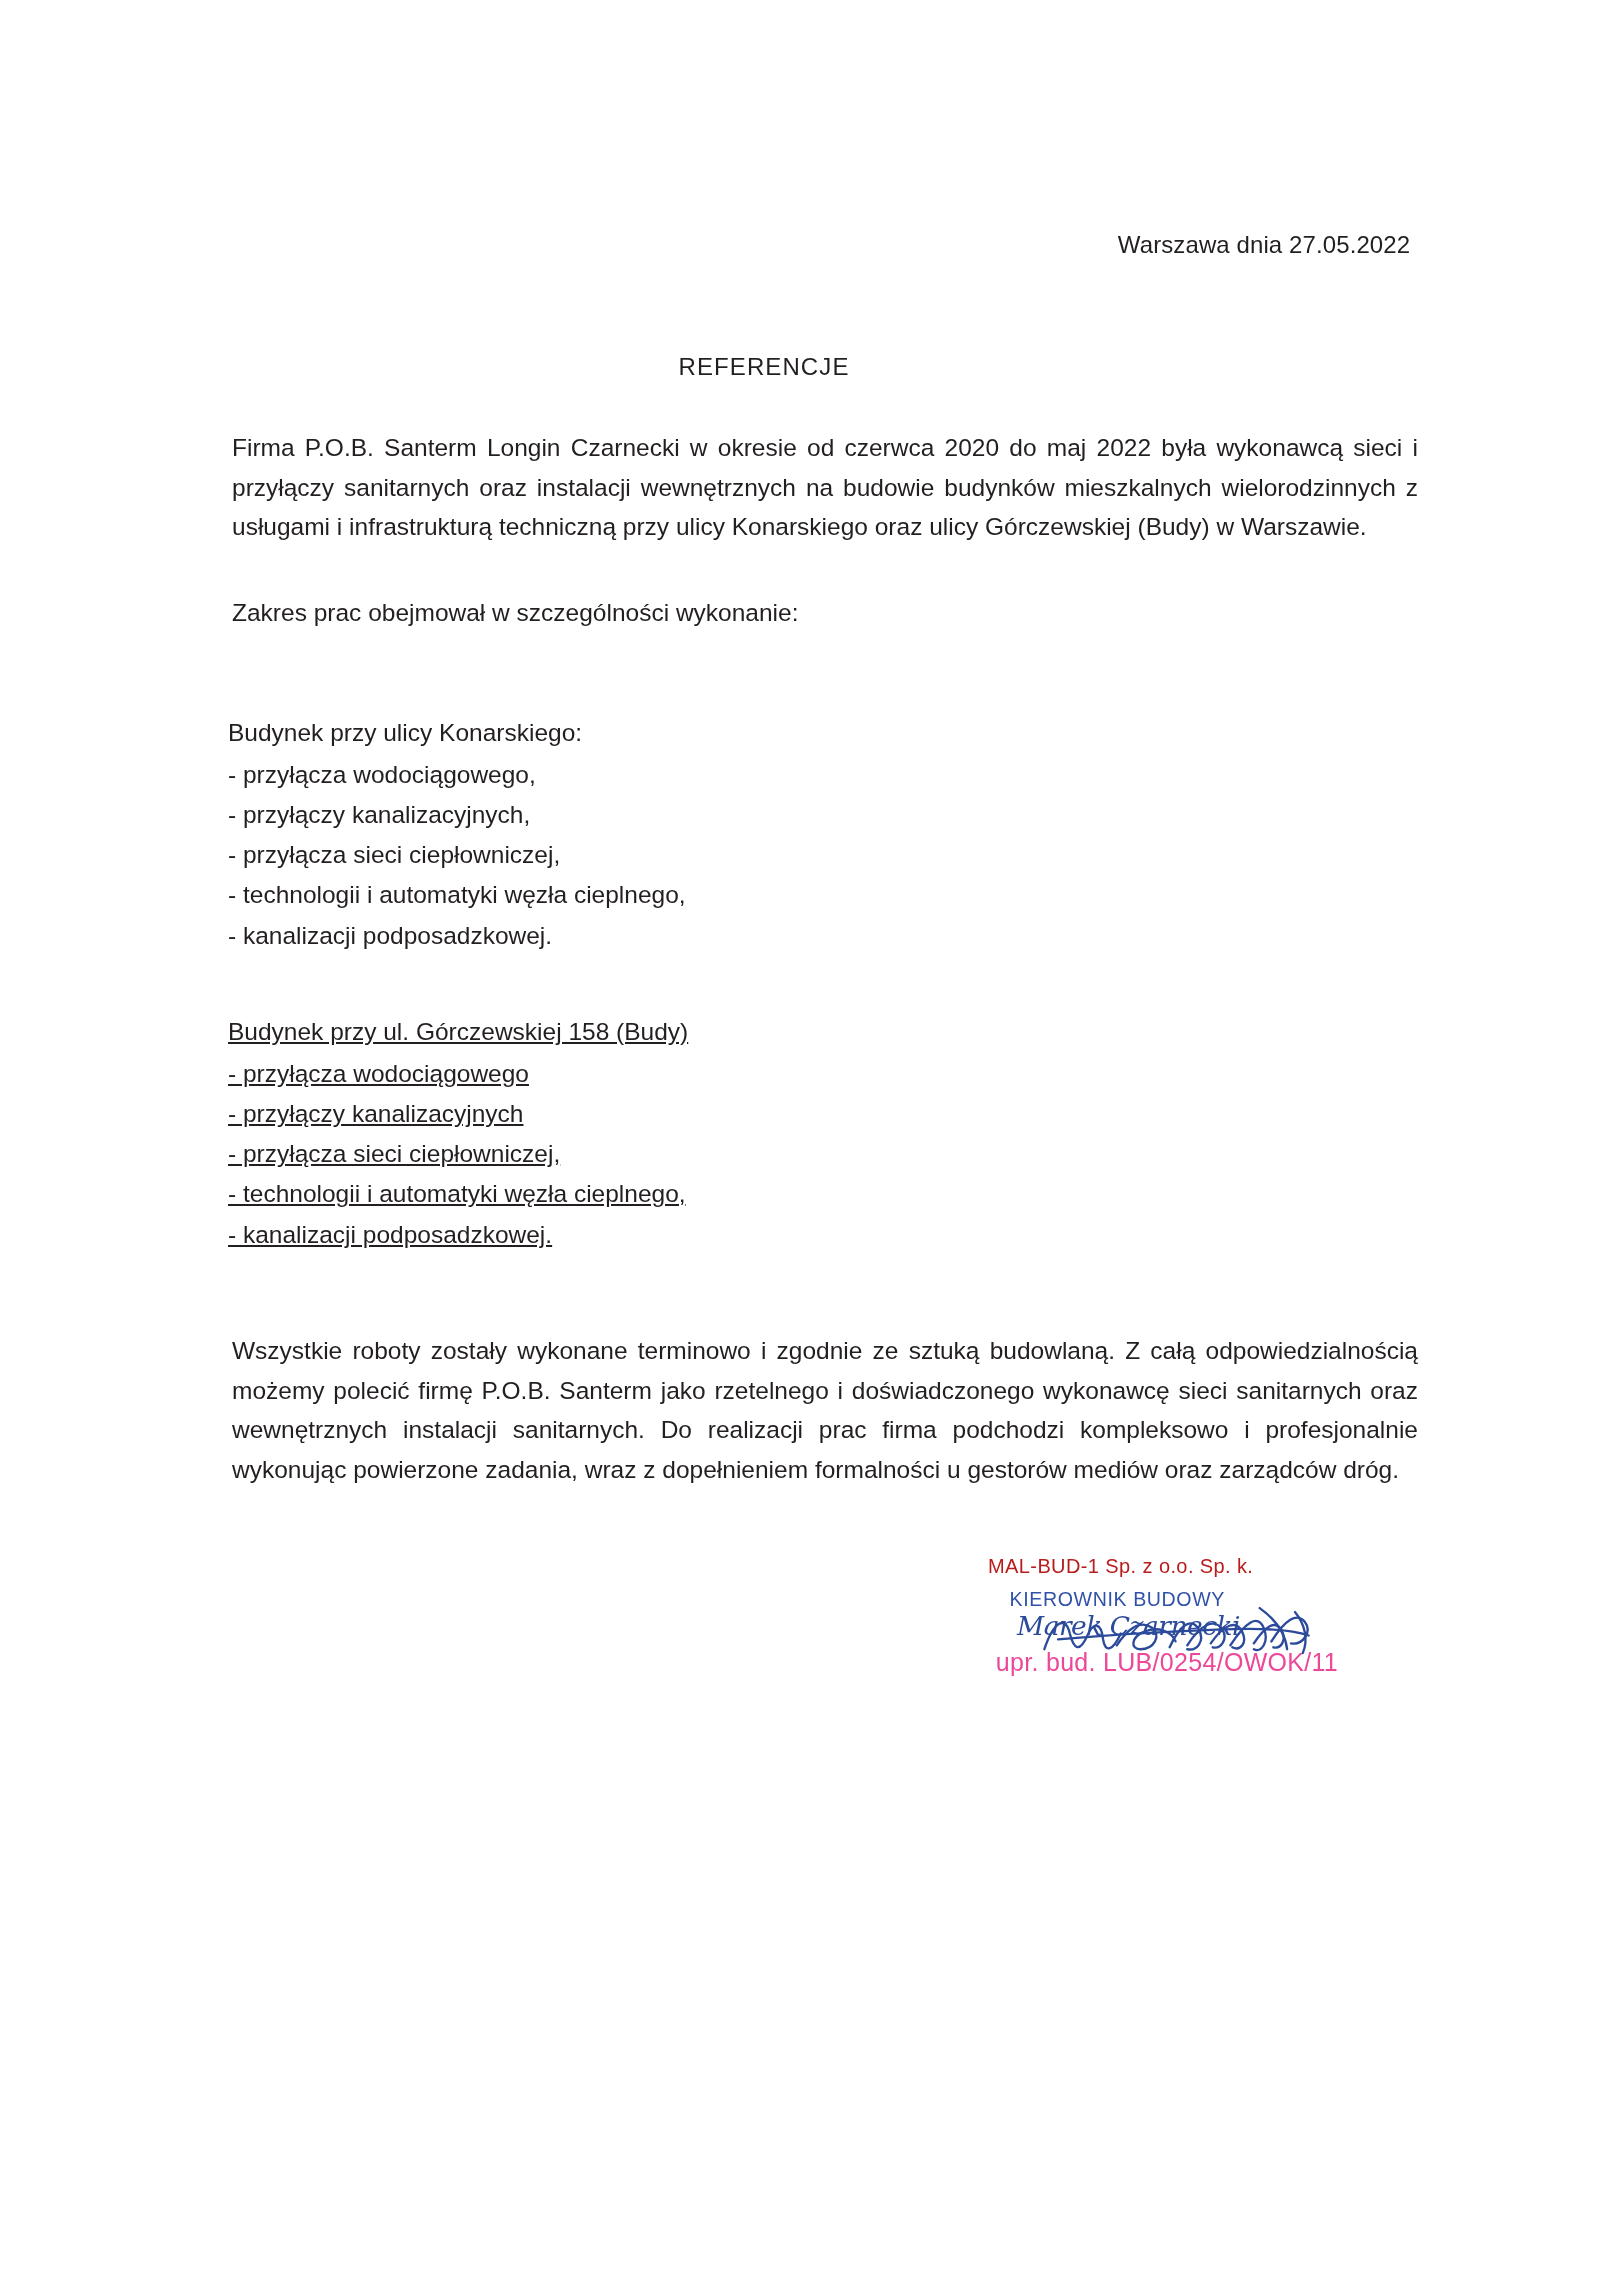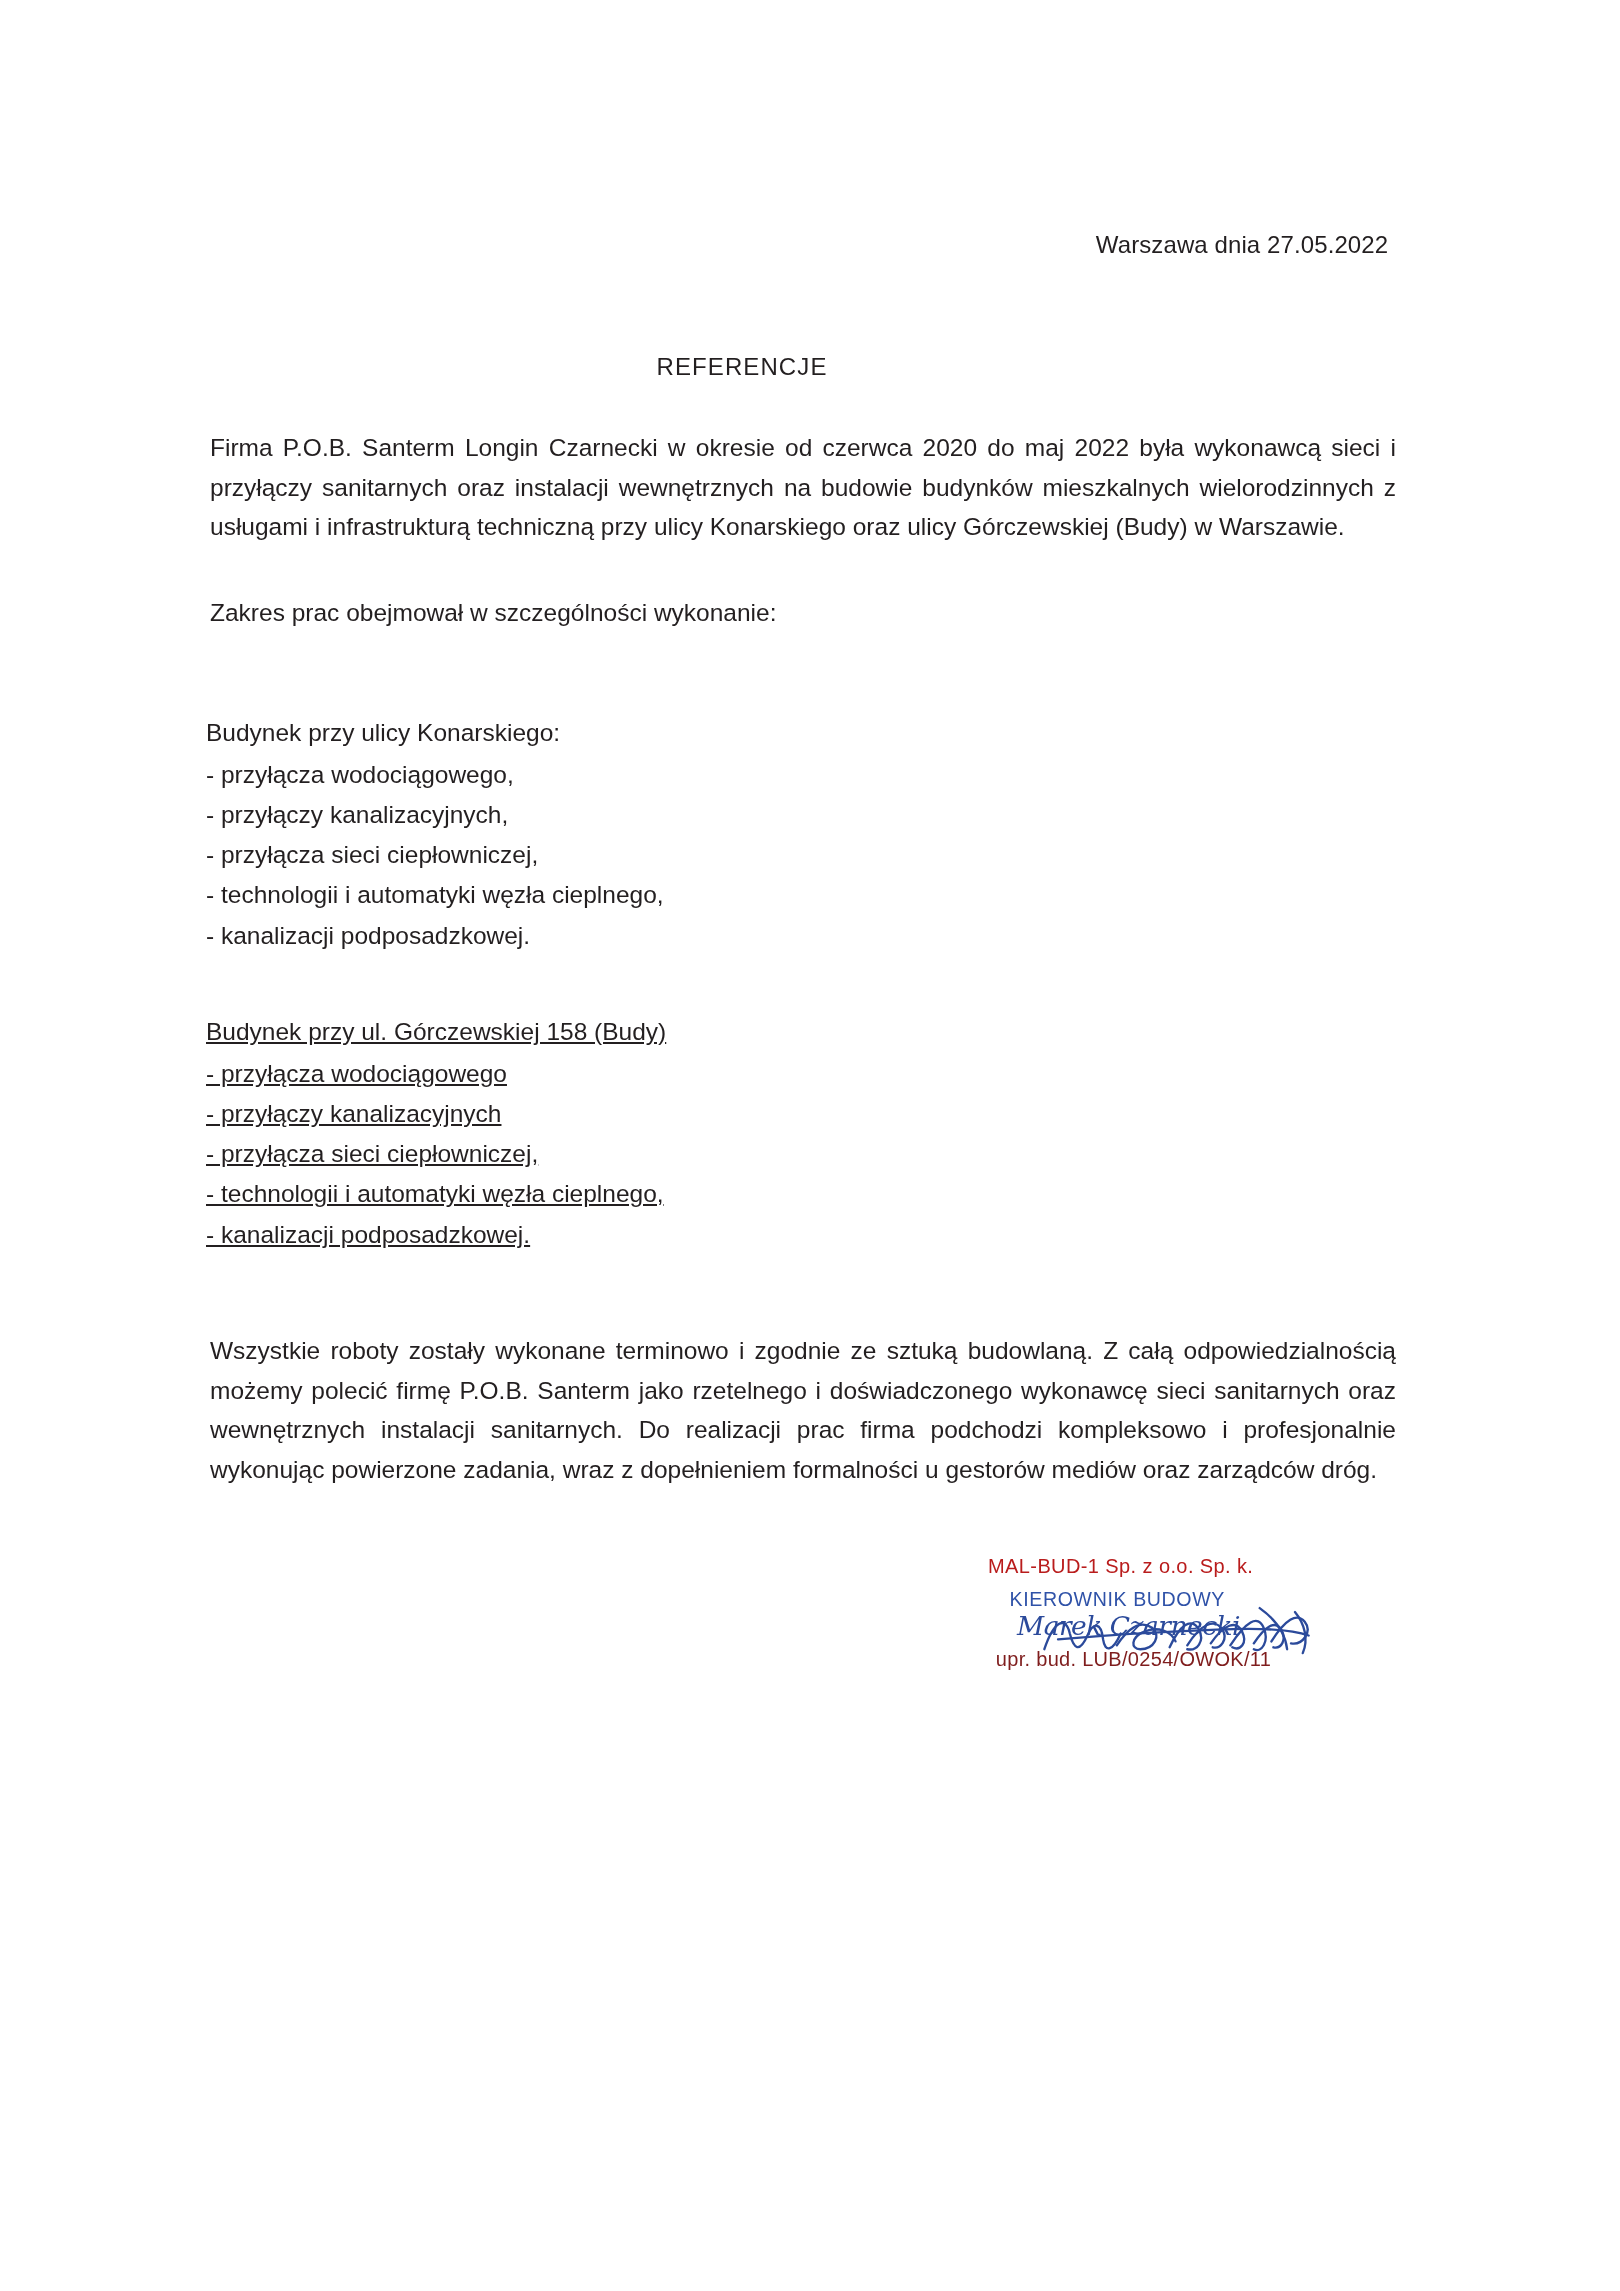--- a/index.html
+++ b/index.html
@@ -17,21 +17,21 @@
   }
   .page {
     position: absolute;
     left: 0; top: 0;
     width: 1620px;
     height: 2292px;
     background: #ffffff;
   }
   .content {
     position: absolute;
-    left: 206px;
+    left: 228px;
     top: 0;
     width: 1194px;
   }
 
   .date-line {
     text-align: right;
     font-size: 24px;
     letter-spacing: 0.1px;
     margin-top: 231px;
     padding-right: 11.8px;
@@ -90,23 +90,23 @@
   }
   .sig-line2 {
     font-size: 19.6px;
     letter-spacing: 0.6px;
     color: #2f52a8;
     margin-top: 10px;
     padding-left: 21.6px;
     white-space: nowrap;
   }
   .sig-line3 {
-    font-size: 20px;
+    font-size: 25px;
     letter-spacing: 0.3px;
-    color: #7f1d1d;
+    color: #ec4899;
     margin-top: 37px;
     padding-left: 7.8px;
     white-space: nowrap;
   }
   .sig-handwriting {
     position: absolute;
     left: 27.4px;
     top: 51px;
     width: 323px;
     height: 61px;

